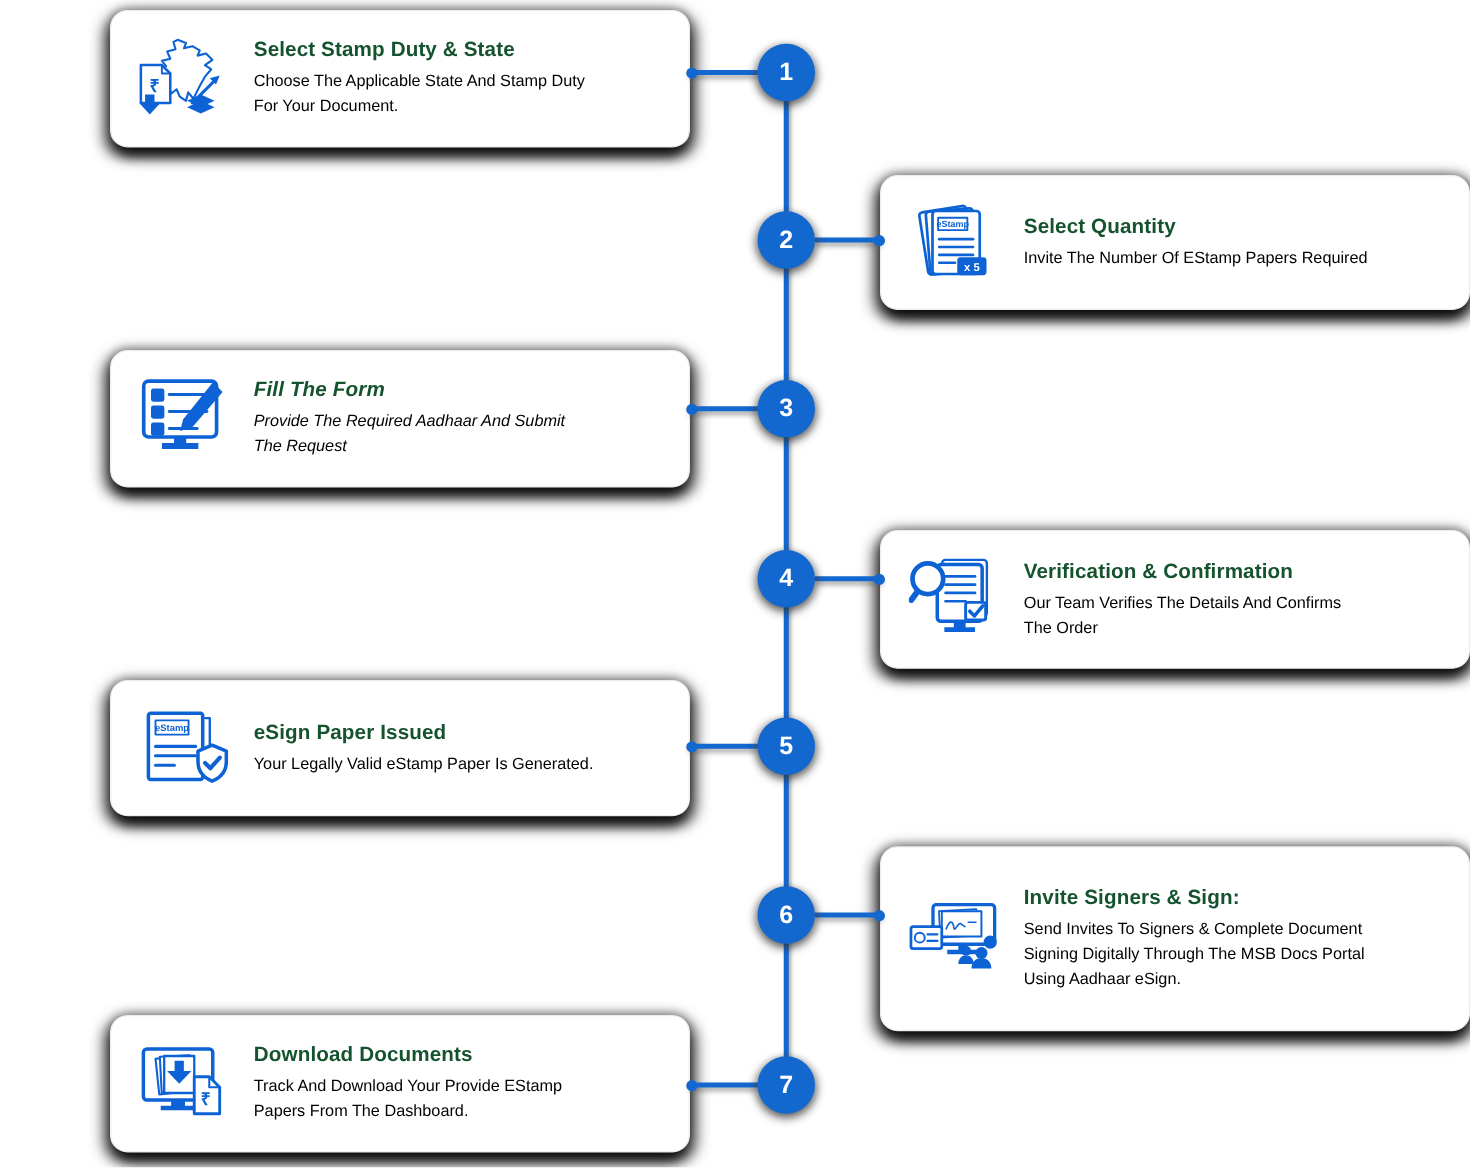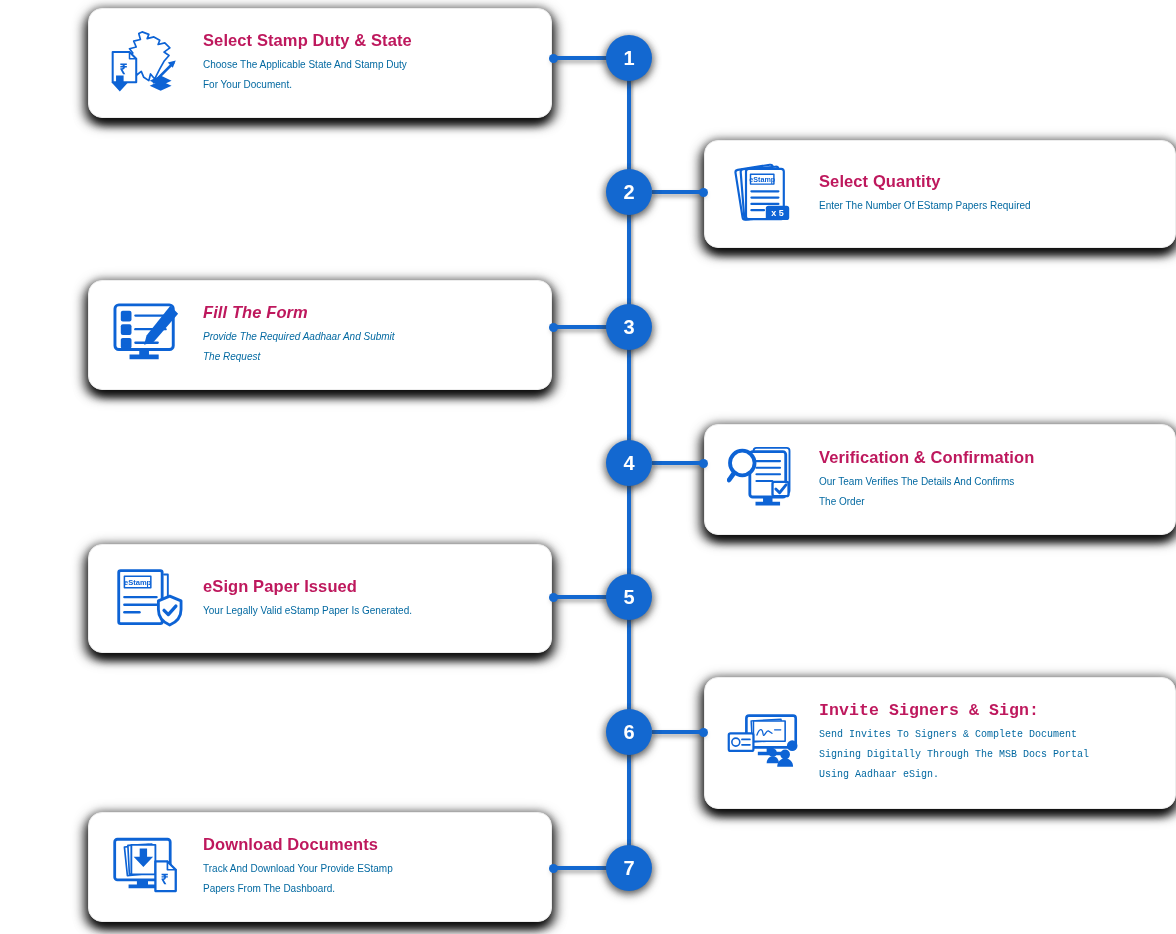--- a/index.html
+++ b/index.html
@@ -37,24 +37,24 @@
       5px 6px 10px rgba(8,8,8,.5),
       0 -2px 7px rgba(8,8,8,.28);
     z-index:1;
   }
   .card.left{left:88px;width:464px;}
   .card.right{left:704px;width:472px;}
   .icon-wrap{flex:0 0 74px;width:74px;display:flex;align-items:center;justify-content:center;}
   .icon-wrap svg{display:block;}
   .txt{flex:1 1 auto;min-width:0;}
   .title{
-    font-size:16.5px;font-weight:700;color:#be185d;letter-spacing:.1px;margin-bottom:5px;
+    font-size:16.5px;font-weight:700;color:#14532d;letter-spacing:.1px;margin-bottom:5px;
   }
   .desc{
-    font-size:10px;color:#0369a1;line-height:20px;white-space:pre-line;
+    font-size:13px;color:#000000;line-height:20px;white-space:pre-line;
   }
   
   .ic{stroke:#0d63d5;fill:none;stroke-linecap:round;stroke-linejoin:round;}
   .icf{fill:#0d63d5;stroke:none;}
   .icw{fill:#ffffff;stroke:#0d63d5;stroke-linecap:round;stroke-linejoin:round;}
   .ictext{fill:#0d63d5;font-family:"Liberation Sans",sans-serif;font-weight:700;}
   .ictext-w{fill:#ffffff;font-family:"Liberation Sans",sans-serif;font-weight:700;}
 </style>
 </head>
 <body>
@@ -133,21 +133,21 @@
         <line class="ic" stroke-width="2.4" x1="26" y1="33" x2="56" y2="33"></line>
         <line class="ic" stroke-width="2.4" x1="26" y1="40" x2="56" y2="40"></line>
         <line class="ic" stroke-width="2.4" x1="26" y1="47" x2="56" y2="47"></line>
         <line class="ic" stroke-width="2.4" x1="26" y1="54" x2="40" y2="54"></line>
         <rect class="icf" x="42" y="49" width="26" height="16" rx="3"></rect>
         <text class="ictext-w" x="55" y="61" font-size="10" text-anchor="middle">x 5</text>
       </svg>
     </div>
     <div class="txt">
       <div class="title">Select Quantity</div>
-      <div class="desc">Enter The Number Of EStamp Papers Required</div>
+      <div class="desc">Invite The Number Of EStamp Papers Required</div>
     </div>
   </div>
 
   <div class="card left" style="top:280px;height:110px;font-style:italic;">
     <div class="icon-wrap">
       <svg width="74" height="68" viewBox="0 0 76 70">
         <rect class="icw" stroke-width="3" x="4" y="4" width="60" height="46" rx="4"></rect>
         <path class="icf" d="M29 50 h10 v5 h10 v5 h-30 v-5 h10 z"></path>
         <rect class="icf" x="10" y="10" width="11" height="11" rx="2"></rect>
         <path class="ic" stroke="#ffffff" stroke-width="1.8" d="M12.5 15.5 l2.5 2.5 4.5 -5"></path>
@@ -204,21 +204,21 @@
         <path class="icw" stroke-width="3" d="M50 38 l12 -5 12 5 v9 c0 8 -5 13.5 -12 16.5 c-7 -3 -12 -8.5 -12 -16.5 z"></path>
         <path class="ic" stroke-width="3.5" d="M56 48 l4.5 4.5 8 -9"></path>
       </svg>
     </div>
     <div class="txt">
       <div class="title">eSign Paper Issued</div>
       <div class="desc">Your Legally Valid eStamp Paper Is Generated.</div>
     </div>
   </div>
 
-  <div class="card right" style="top:677px;height:132px;font-family:Liberation Mono, monospace;">
+  <div class="card right" style="top:677px;height:148px;">
     <div class="icon-wrap">
       <svg width="78" height="66" viewBox="0 0 84 70">
         <rect class="icw" stroke-width="3" x="22" y="4" width="56" height="36" rx="3"></rect>
         <rect class="ic" stroke-width="1.6" x="28" y="9" width="34" height="24" transform="rotate(-3 45 21)"></rect>
         <rect class="icw" stroke-width="1.8" x="30" y="10" width="36" height="23"></rect>
         <path class="ic" stroke-width="1.5" d="M34 26 c3 -8 6 -8 7 -1 c1 5 4 -7 7 -3 l3 2 m3 -4 l7 0"></path>
         <path class="icf" d="M45 40 h8 v5 h10 v4 h-28 v-4 h10 z"></path>
         <rect class="icw" stroke-width="2.5" x="2" y="24" width="28" height="20" rx="2"></rect>
         <circle class="ic" stroke-width="1.8" cx="10" cy="34" r="4.5"></circle>
         <line class="ic" stroke-width="2" x1="17" y1="31" x2="26" y2="31"></line>

